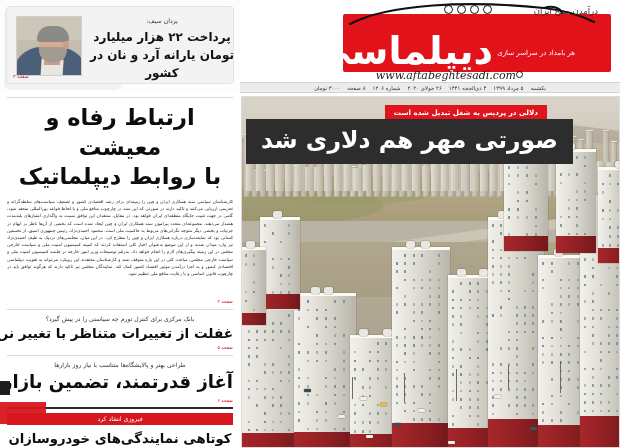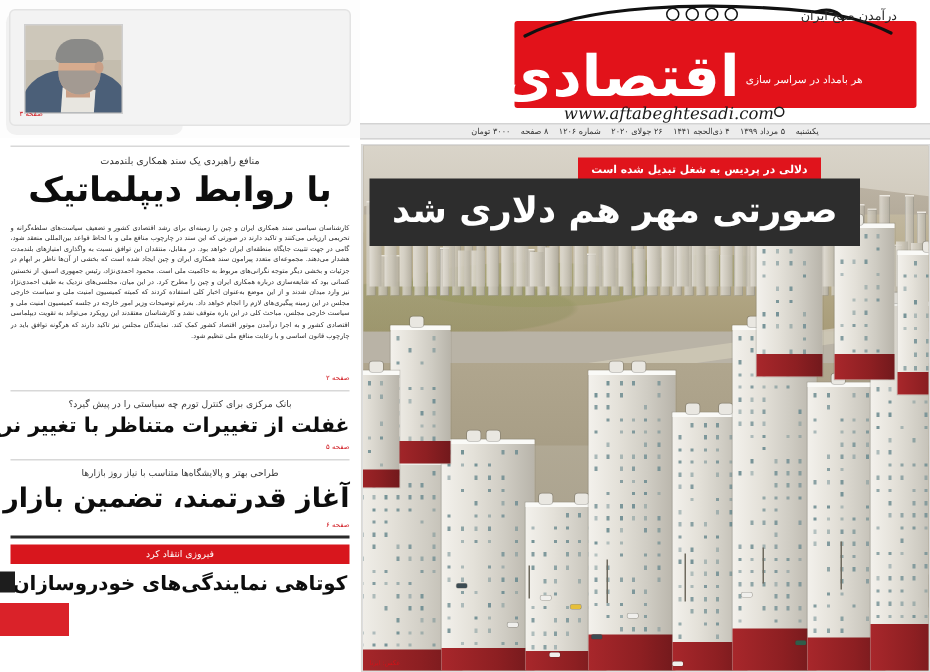--- a/index.html
+++ b/index.html
@@ -427,21 +427,21 @@
     width:1px; background:#dadada;
   }
 </style>
 </head>
 <body>
 
 <div id="page">
 
   <div class="masthead">
     <div class="logo-red">
-      <span class="logo-word logo-eghtesad">اقتصادی</span>
+      <span class="logo-word logo-eghtesad">دیپلماسی</span>
       <span class="tag-sub">هر بامداد در سراسر سازی</span>
     </div>
 
     <svg class="logo-swoosh" viewBox="0 0 250 26">
       <path d="M2 22 C 40 2, 120 -2, 196 6 C 214 8, 230 12, 246 20" fill="none" stroke="#111" stroke-width="2.1" stroke-linecap="round"></path>
       <path d="M196 6 C 205 3, 212 6, 214 11" fill="none" stroke="#111" stroke-width="2.1" stroke-linecap="round"></path>
     </svg>
     <span class="logo-circles">
       <i></i>
         <i></i>
@@ -475,28 +475,32 @@
       <span class="p-bg"></span>
       <span class="p-wall"></span>
       <span class="p-suit"></span>
       <span class="p-shirt"></span>
       <span class="p-neck"></span>
       <span class="p-head"></span>
       <span class="p-hair"></span>
       <span class="p-beard"></span>
       <span class="p-ear"></span>
     </div>
+    <div class="story-head-wrap">
+      <div class="kicker-sm">یزدان سیف:</div>
+      <div class="hl-sm">پرداخت ۲۲ هزار میلیارد تومان یارانه آرد و نان در کشور</div>
+    </div>
     <div class="pagemark-abs" style="left:6px; bottom:4px;">صفحه ۳</div>
   </div>
 
   <div class="left-col">
 
     <div class="rule"></div>
 
-    <div class="kicker-lead">منافع راهبردی یک سند همکاری بلندمدت</div>
+    <div class="hl-lead">ارتباط رفاه و معیشت</div>
     <div class="hl-lead">با روابط دیپلماتیک</div>
 
     <div class="body-text">کارشناسان سیاسی سند همکاری ایران و چین را زمینه‌ای برای رشد اقتصادی کشور و تضعیف سیاست‌های سلطه‌گرانه و تحریمی ارزیابی می‌کنند و تاکید دارند در صورتی که این سند در چارچوب منافع ملی و با لحاظ قواعد بین‌المللی منعقد شود، گامی در جهت تثبیت جایگاه منطقه‌ای ایران خواهد بود. در مقابل، منتقدان این توافق نسبت به واگذاری امتیازهای بلندمدت هشدار می‌دهند. مجموعه‌ای متعدد پیرامون سند همکاری ایران و چین ایجاد شده است که بخشی از آن‌ها ناظر بر ابهام در جزئیات و بخشی دیگر متوجه نگرانی‌های مربوط به حاکمیت ملی است. محمود احمدی‌نژاد، رئیس جمهوری اسبق، از نخستین کسانی بود که شایعه‌سازی درباره همکاری ایران و چین را مطرح کرد. در این میان، مجلسی‌های نزدیک به طیف احمدی‌نژاد نیز وارد میدان شدند و از این موضع به‌عنوان اخبار کلی استفاده کردند که کمیته کمیسیون امنیت ملی و سیاست خارجی مجلس در این زمینه پیگیری‌های لازم را انجام خواهد داد. به‌رغم توضیحات وزیر امور خارجه در جلسه کمیسیون امنیت ملی و سیاست خارجی مجلس، مباحث کلی در این باره متوقف نشد و کارشناسان معتقدند این رویکرد می‌تواند به تقویت دیپلماسی اقتصادی کشور و به اجرا درآمدن موتور اقتصاد کشور کمک کند. نمایندگان مجلس نیز تاکید دارند که هرگونه توافق باید در چارچوب قانون اساسی و با رعایت منافع ملی تنظیم شود.</div>
     <div class="pagemark" style="text-align:right">صفحه ۲</div>
 
     <div class="rule"></div>
 
     <div class="kicker-mid">بانک مرکزی برای کنترل تورم چه سیاستی را در پیش گیرد؟</div>
     <div class="hl-mid">غفلت از تغییرات متناظر با تغییر نرخ سود سپرده</div>
     <div class="pagemark" style="text-align:right">صفحه ۵</div>

